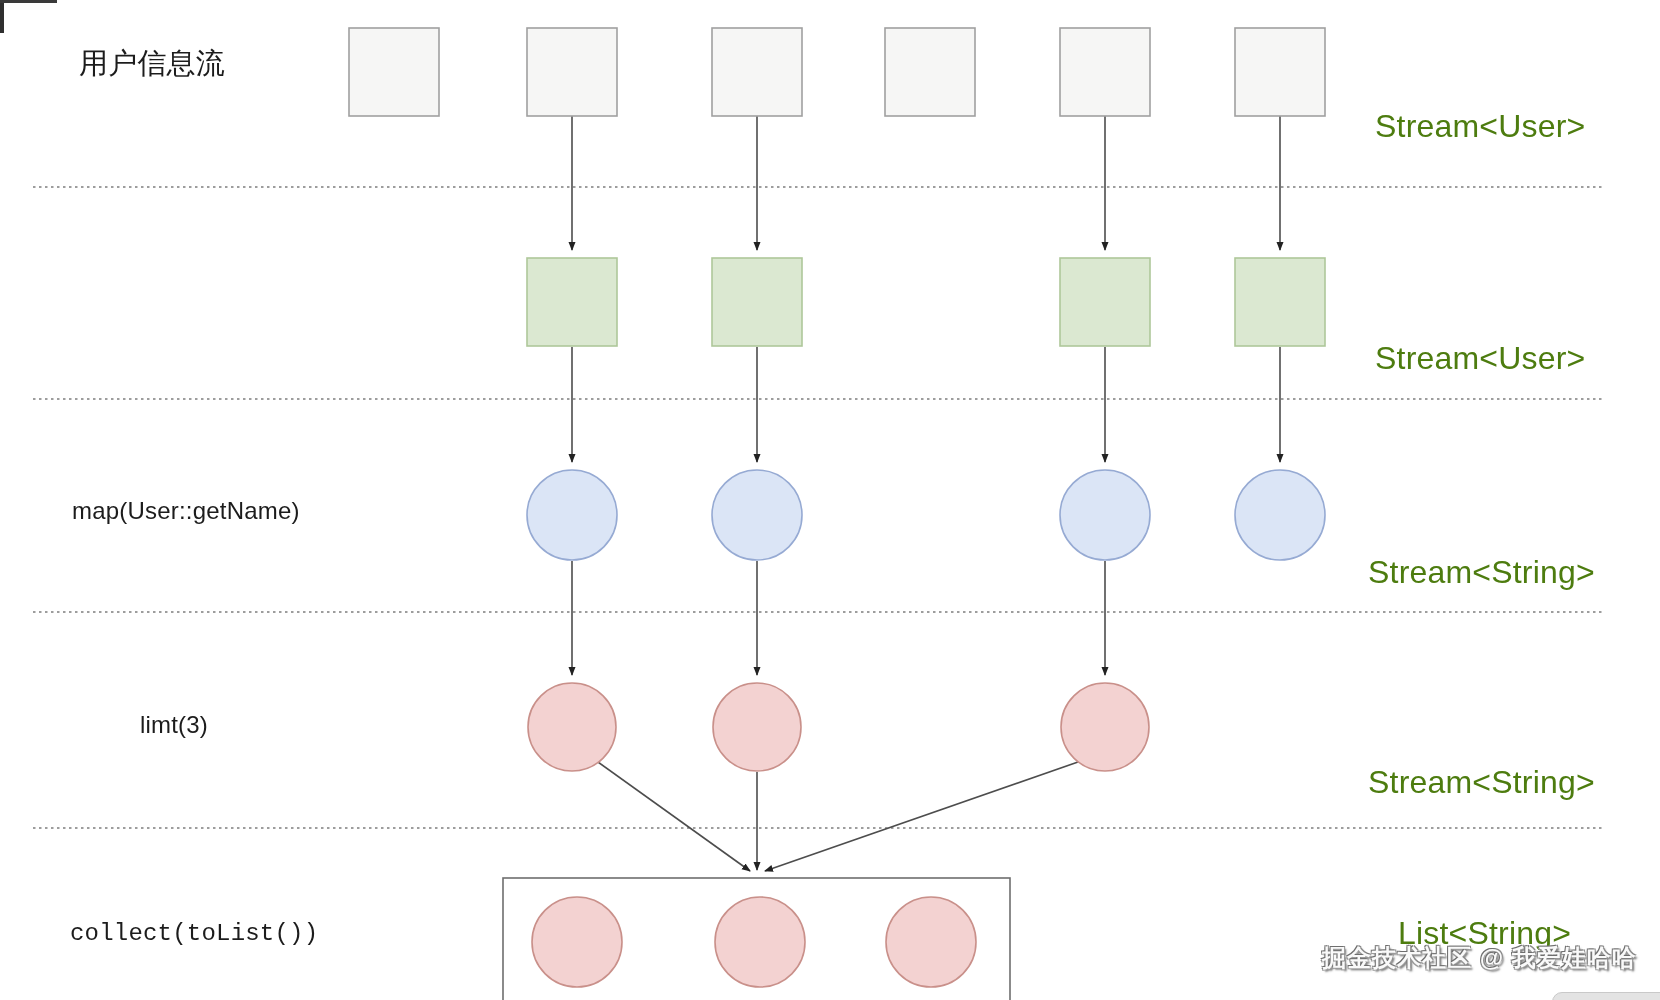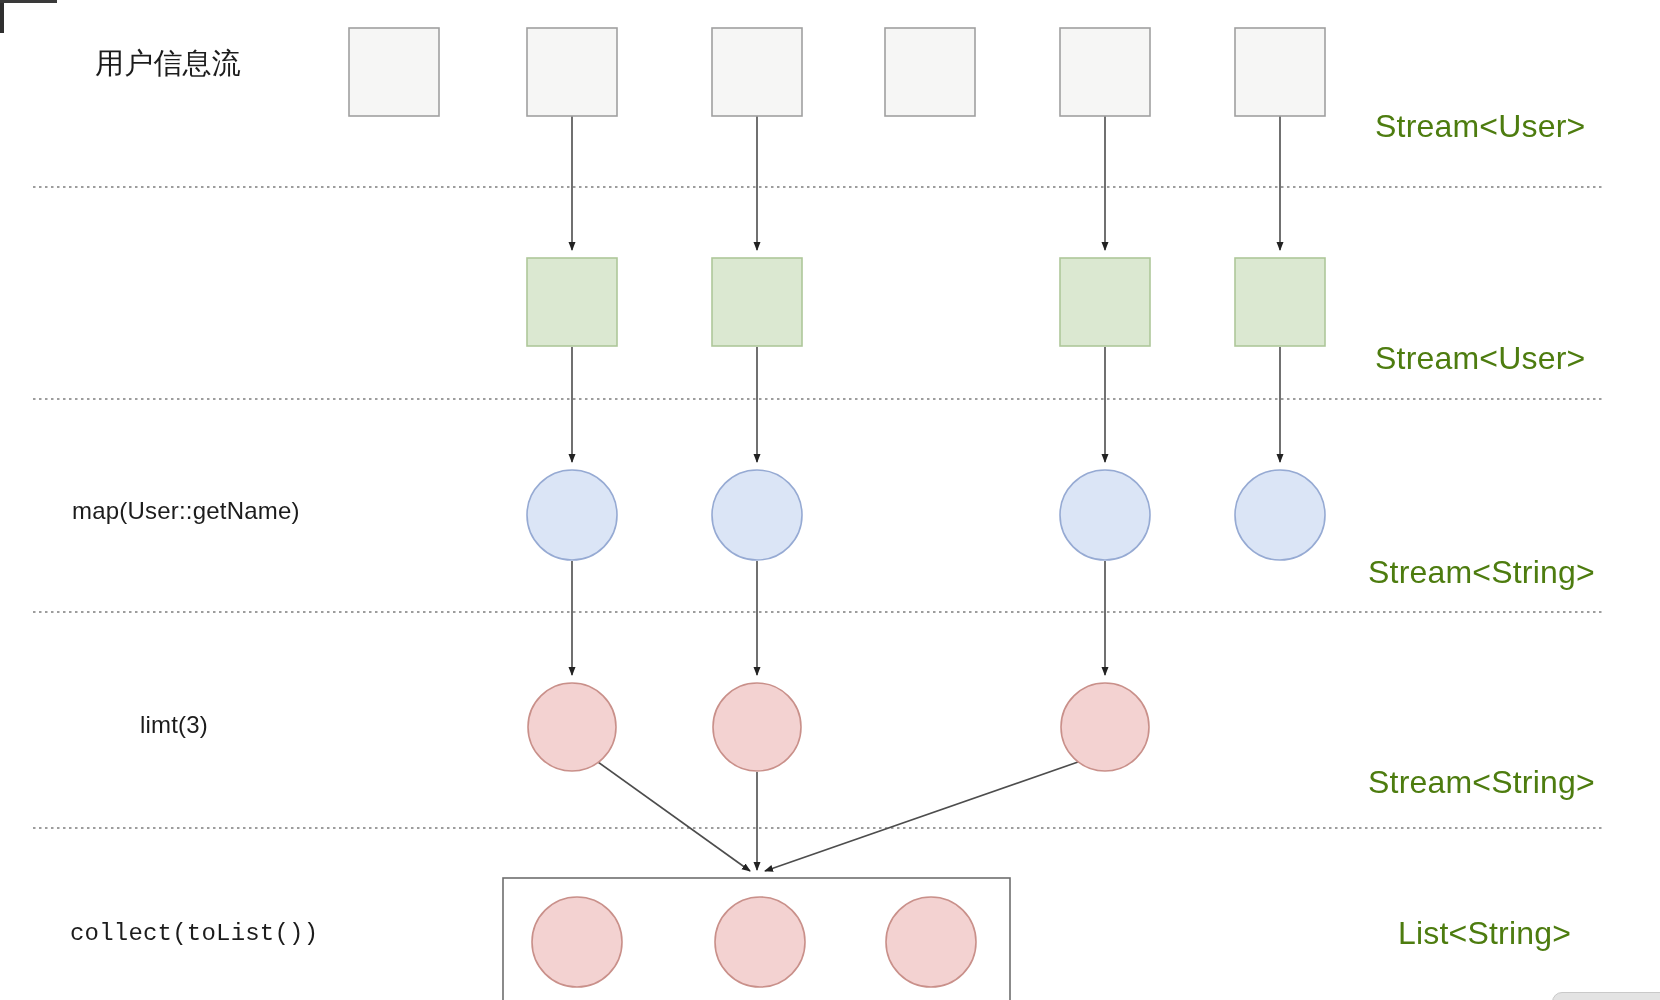--- a/index.html
+++ b/index.html
@@ -75,28 +75,29 @@
       <ellipse cx="1105" cy="515" rx="45" ry="45" fill="#dbe5f6" stroke="#96aad3" stroke-width="1.6"></ellipse>
       <ellipse cx="1280" cy="515" rx="45" ry="45" fill="#dbe5f6" stroke="#96aad3" stroke-width="1.6"></ellipse>
       <ellipse cx="572" cy="727" rx="44" ry="44" fill="#f3d2d1" stroke="#c9908a" stroke-width="1.6"></ellipse>
       <ellipse cx="757" cy="727" rx="44" ry="44" fill="#f3d2d1" stroke="#c9908a" stroke-width="1.6"></ellipse>
       <ellipse cx="1105" cy="727" rx="44" ry="44" fill="#f3d2d1" stroke="#c9908a" stroke-width="1.6"></ellipse>
       <ellipse cx="577" cy="942" rx="45" ry="45" fill="#f3d2d1" stroke="#c9908a" stroke-width="1.6"></ellipse>
       <ellipse cx="760" cy="942" rx="45" ry="45" fill="#f3d2d1" stroke="#c9908a" stroke-width="1.6"></ellipse>
       <ellipse cx="931" cy="942" rx="45" ry="45" fill="#f3d2d1" stroke="#c9908a" stroke-width="1.6"></ellipse>
     </svg>
 
-  <div class="lbl lbl-cjk" style="left:79px;top:64px;margin-left:16px;">用户信息流</div>
+  <div class="lbl lbl-cjk" style="left:79px;top:64px;">用户信息流</div>
   <div class="lbl lbl-code" style="left:72px;top:511px;">map(User::getName)</div>
   <div class="lbl lbl-code" style="left:140px;top:725px;">limt(3)</div>
   <div class="lbl lbl-code" style="left:70px;top:933px;font-family:Liberation Mono, monospace;">collect(toList())</div>
 
   <div class="lbl lbl-right" style="left:1375px;top:126px;">Stream&lt;User&gt;</div>
   <div class="lbl lbl-right" style="left:1375px;top:358px;">Stream&lt;User&gt;</div>
   <div class="lbl lbl-right" style="left:1368px;top:572px;">Stream&lt;String&gt;</div>
   <div class="lbl lbl-right" style="left:1368px;top:782px;">Stream&lt;String&gt;</div>
   <div class="lbl lbl-right" style="left:1398px;top:933px;">List&lt;String&gt;</div>
 
+  <div class="watermark" style="left:1322px;top:958px;">掘金技术社区 @ 我爱娃哈哈</div>
 
   <div class="corner-pill"></div>
   <div class="artifact-v"></div>
   <div class="artifact-h"></div>
 </div>
 
 </body></html>

